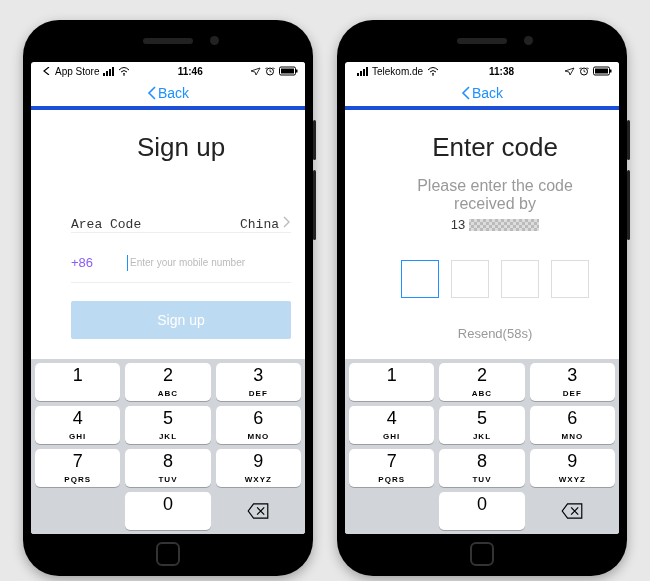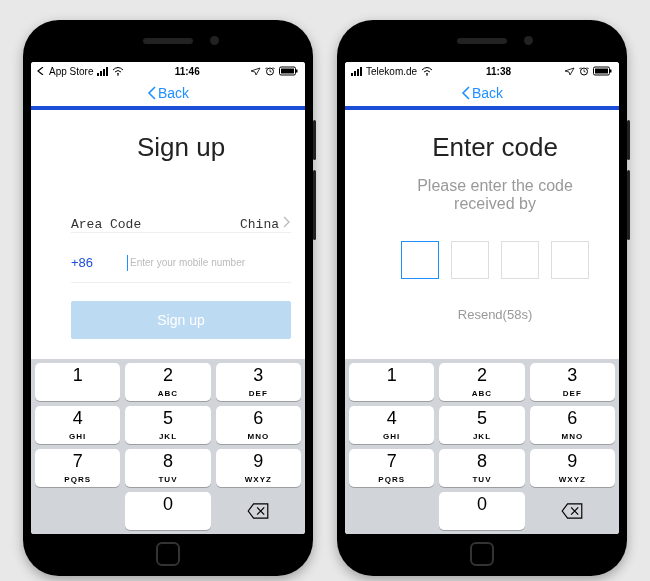--- a/index.html
+++ b/index.html
@@ -74,20 +74,21 @@
   
   .status-bar {
     height: 18px;
     display: flex;
     align-items: center;
     justify-content: space-between;
     padding: 8px 6px;
     font-size: 10px;
     color: #000;
     background: #fff;
+    margin-left: 6px;
   }
   .status-left, .status-right { display: flex; align-items: center; gap: 4px; }
   .status-time { font-weight: 600; }
   .sig-bars { display: inline-flex; gap: 1px; align-items: flex-end; }
   .sig-bars span { width: 2px; background: #000; }
   .sig-bars span:nth-child(1){height:3px}
   .sig-bars span:nth-child(2){height:5px}
   .sig-bars span:nth-child(3){height:7px}
   .sig-bars span:nth-child(4){height:9px}
   
@@ -107,21 +108,21 @@
     border-bottom: 1px solid #eee;
     font-size: 13px;
     color: #333;
     margin-top: 30px;
     font-family: Liberation Mono, monospace;
   }
   .row .rlabel { flex: 0 0 auto; }
   .row .rvalue { flex: 1; text-align: right; color: #333; margin-right: 4px; }
   .chev { color: #bbb; }
   .row2 { display:flex; align-items:center; height:40px; border-bottom:1px solid #eee; margin-top:10px; font-size:13px;}
-  .prefix { flex: 0 0 56px; color:#1d4ed8;}
+  .prefix { flex: 0 0 56px; color:#8b5cf6;}
   .ph-input { flex:1; border:none; outline:none; font-size:10px; color:#333;}
   .ph-input::placeholder { color: #bbb; }
   .cursor-bar { display:inline-block; width:1px; height:16px; background:#1e90ff; vertical-align:middle; margin-right:2px;}
   .big-btn {
     margin-top: 18px;
     height: 38px;
     background: #bcdaf2;
     color: #fff;
     font-size: 14px;
     border: none;
@@ -328,20 +329,24 @@
       <div class="back">
         <svg width="9" height="14" viewBox="0 0 9 14">
             <path d="M8 1 L2 7 L8 13" stroke="#1e90ff" stroke-width="1.6" fill="none"></path>
           </svg>
         <span>Back</span>
       </div>
     </div>
     <div class="content">
       <div class="title">Enter code</div>
       <div class="subtitle">Please enter the code received by</div>
+      <div class="masked">
+        <span>13</span>
+        <span class="pixelated"></span>
+      </div>
       <div class="code-row">
         <div class="code-box active"></div>
         <div class="code-box"></div>
         <div class="code-box"></div>
         <div class="code-box"></div>
       </div>
       <div class="resend">Resend(58s)</div>
     </div>
     <div class="keypad">
         <div class="key">

